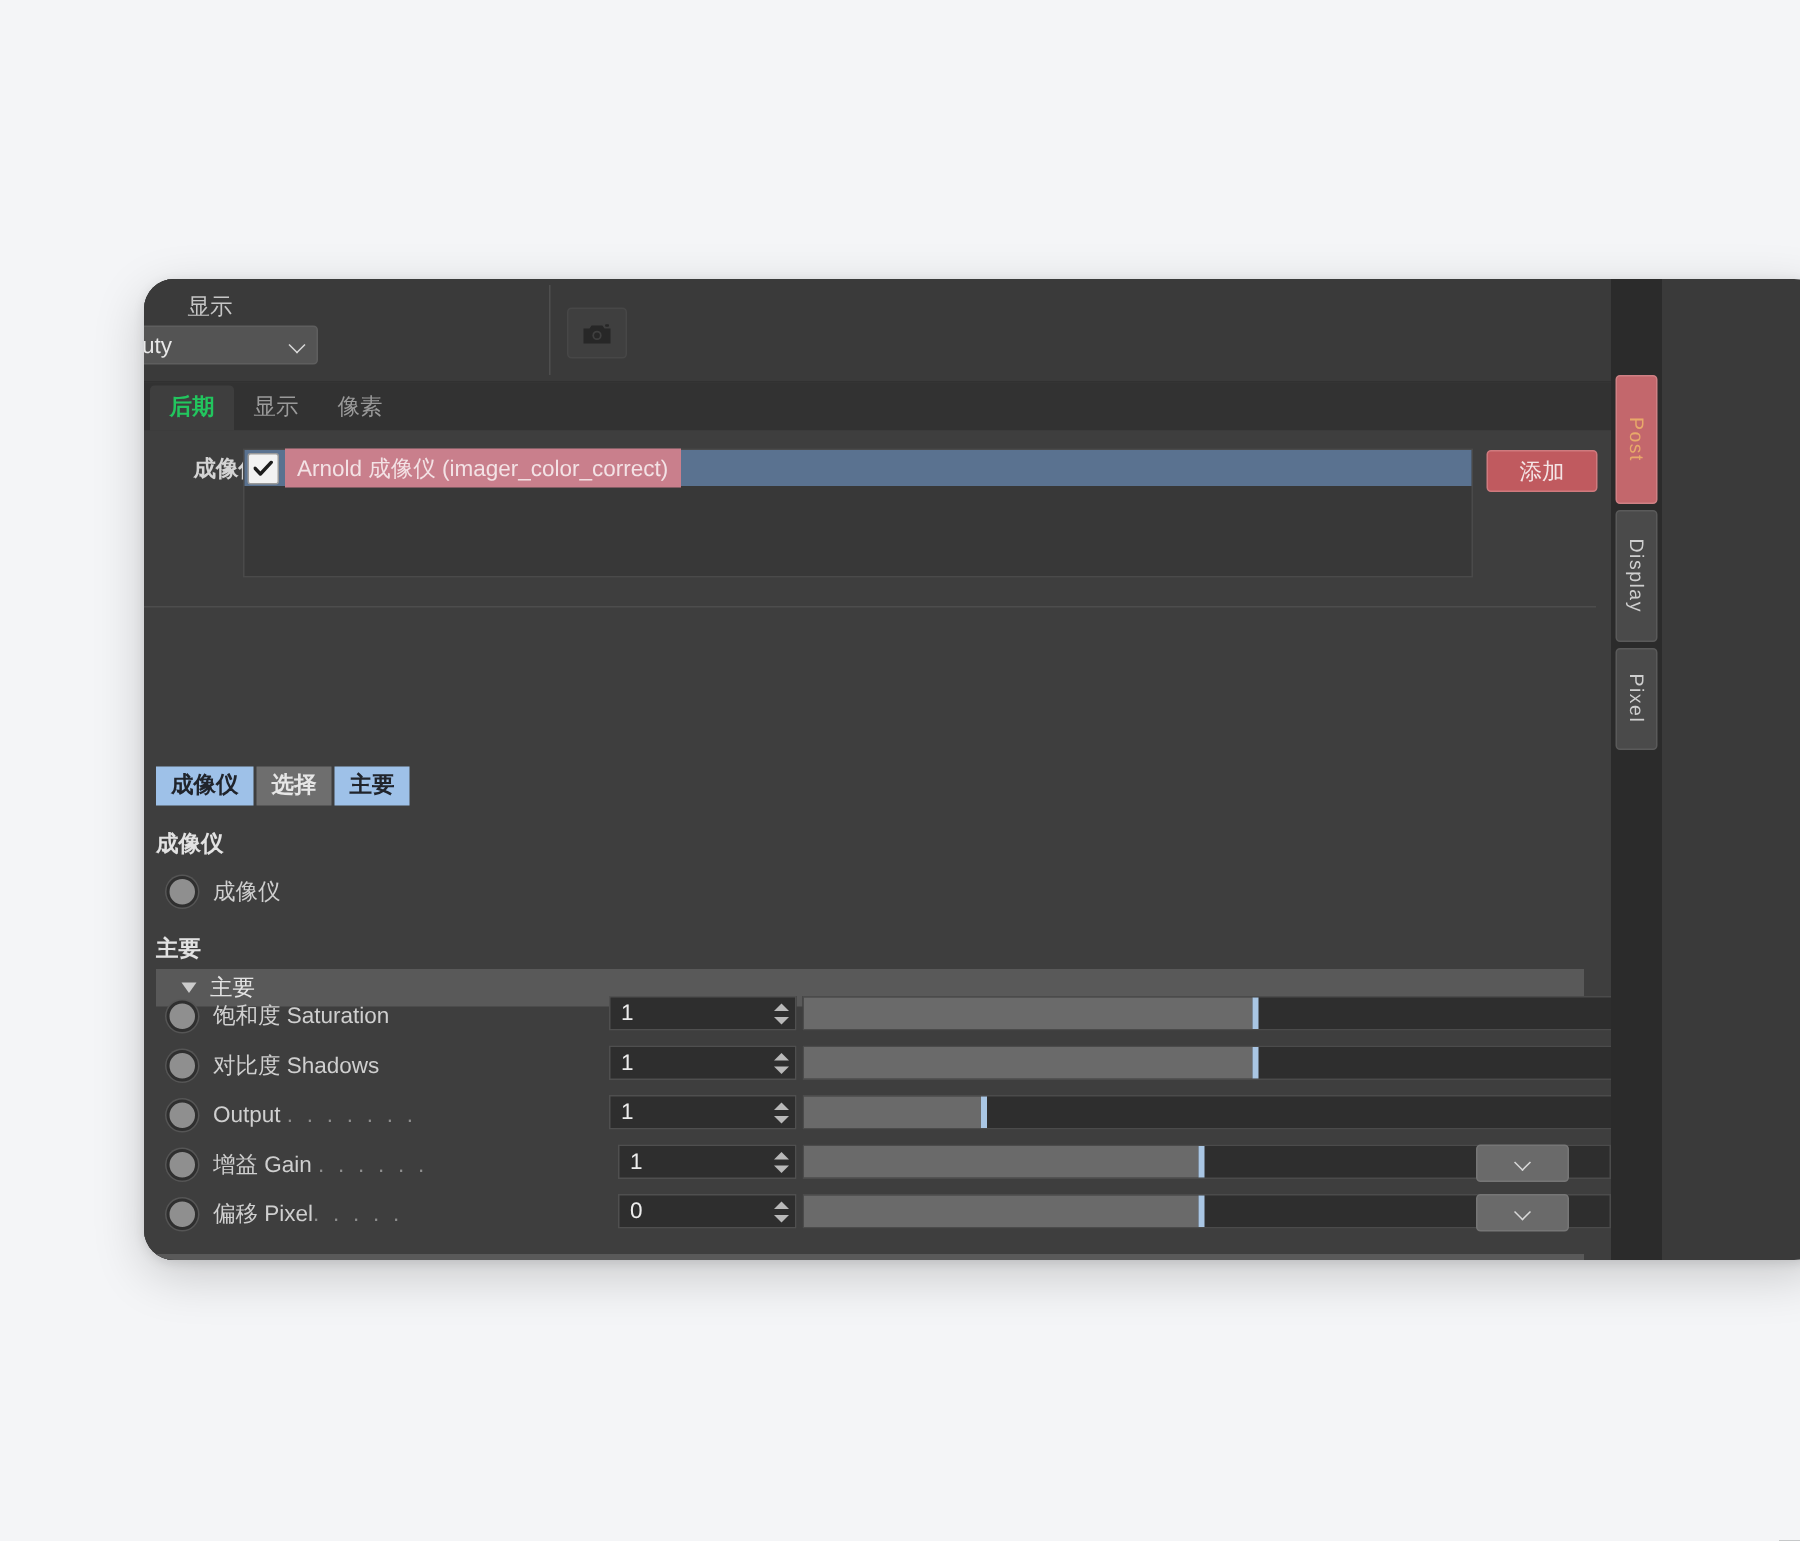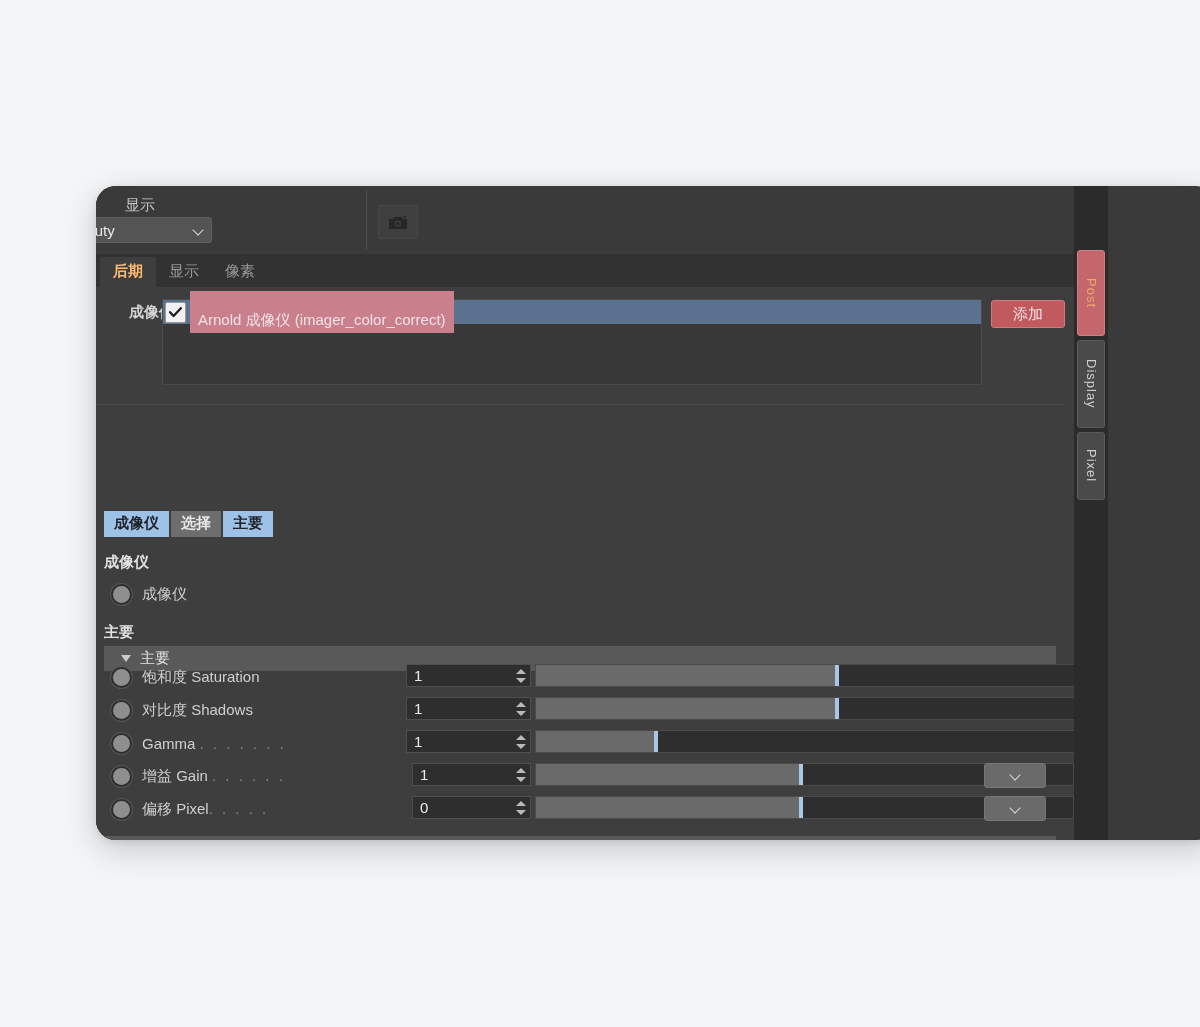--- a/index.html
+++ b/index.html
@@ -114,21 +114,21 @@
   }
   .tabstrip .tab {
     font-size: 15px;
     color: #9a9a9a;
     padding: 5px 13px 6px 13px;
     cursor: pointer;
     white-space: nowrap;
   }
   .tabstrip .tab.active {
     background: #3e3e3e;
-    color: #fdba74;
+    color: #22c55e;
     font-weight: bold;
     border-radius: 3px 3px 0 0;
   }
 
   
   .content {
     position: relative;
     background: #3e3e3e;
     height: 554px;
     overflow: hidden;
@@ -171,21 +171,21 @@
     border: 1px solid #9a9a9a;
     border-radius: 2px;
     display: flex; align-items: center; justify-content: center;
     flex: 0 0 auto;
     cursor: pointer;
   }
   .list-item-text {
     background: #c97f8c;
     color: #f3e2e5;
     font-size: 15px;
-    padding: 20px 8px 3px 8px;
+    padding: 4px 8px 3px 8px;
     white-space: nowrap;
     flex: 0 0 auto;
   }
   .add-btn {
     position: absolute;
     left: 895px; top: 13px;
     width: 72px; height: 26px;
     background: #c05a5f;
     border: 1px solid #cf7a7e;
     border-radius: 3px;
@@ -495,21 +495,21 @@
         <span>1</span>
         <span class="spin"></span>
       </div>
       <div class="slider" style="left:439px; top:410px; width:607px;">
         <div class="fill" style="width:49.5%;"></div>
         <div class="handle" style="left:49.5%;"></div>
       </div>
 
       <div class="attr-row" style="top:443px;">
         <div class="radio"></div>
-        <div class="attr-label"><span>Gamma</span> <span class="dots">. . . . . . .</span></div>
+        <div class="attr-label"><span>Output</span> <span class="dots">. . . . . . .</span></div>
       </div>
       <div class="numfield" style="left:310px; top:443px; width:125px;">
         <span>1</span>
         <span class="spin"></span>
       </div>
       <div class="slider" style="left:439px; top:443px; width:607px;">
         <div class="fill" style="width:19.5%;"></div>
         <div class="handle" style="left:19.5%;"></div>
       </div>
 

